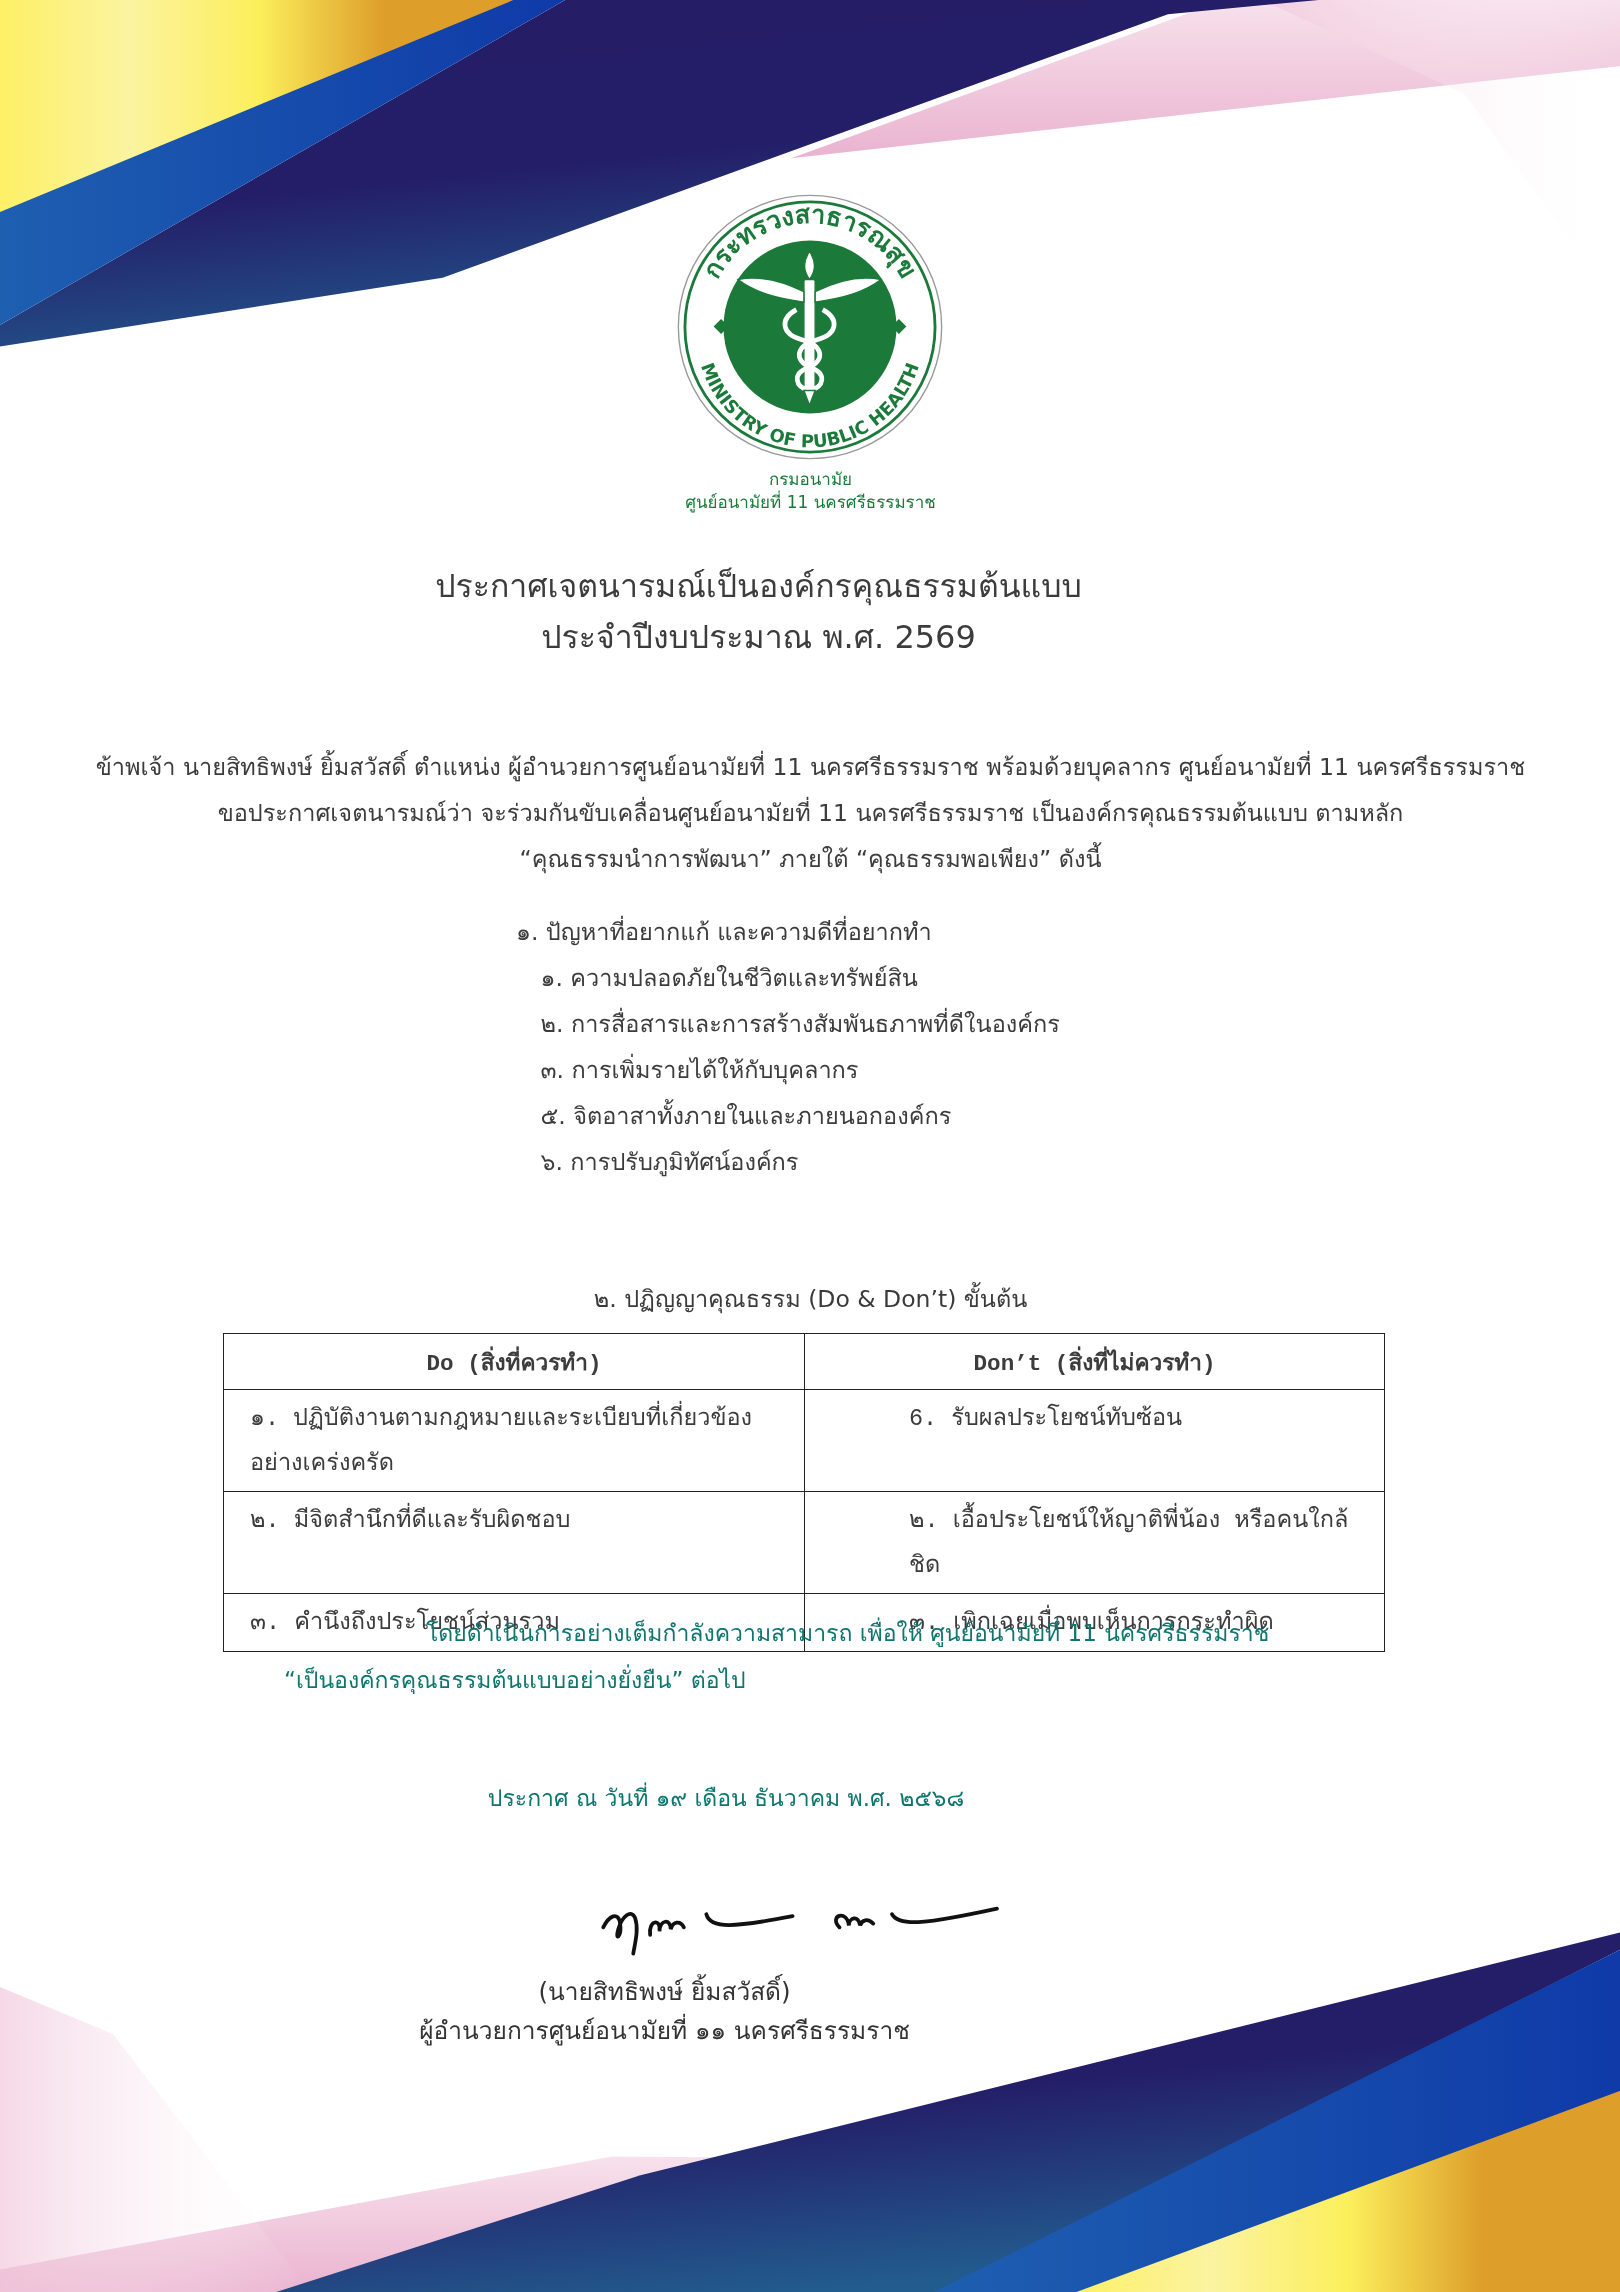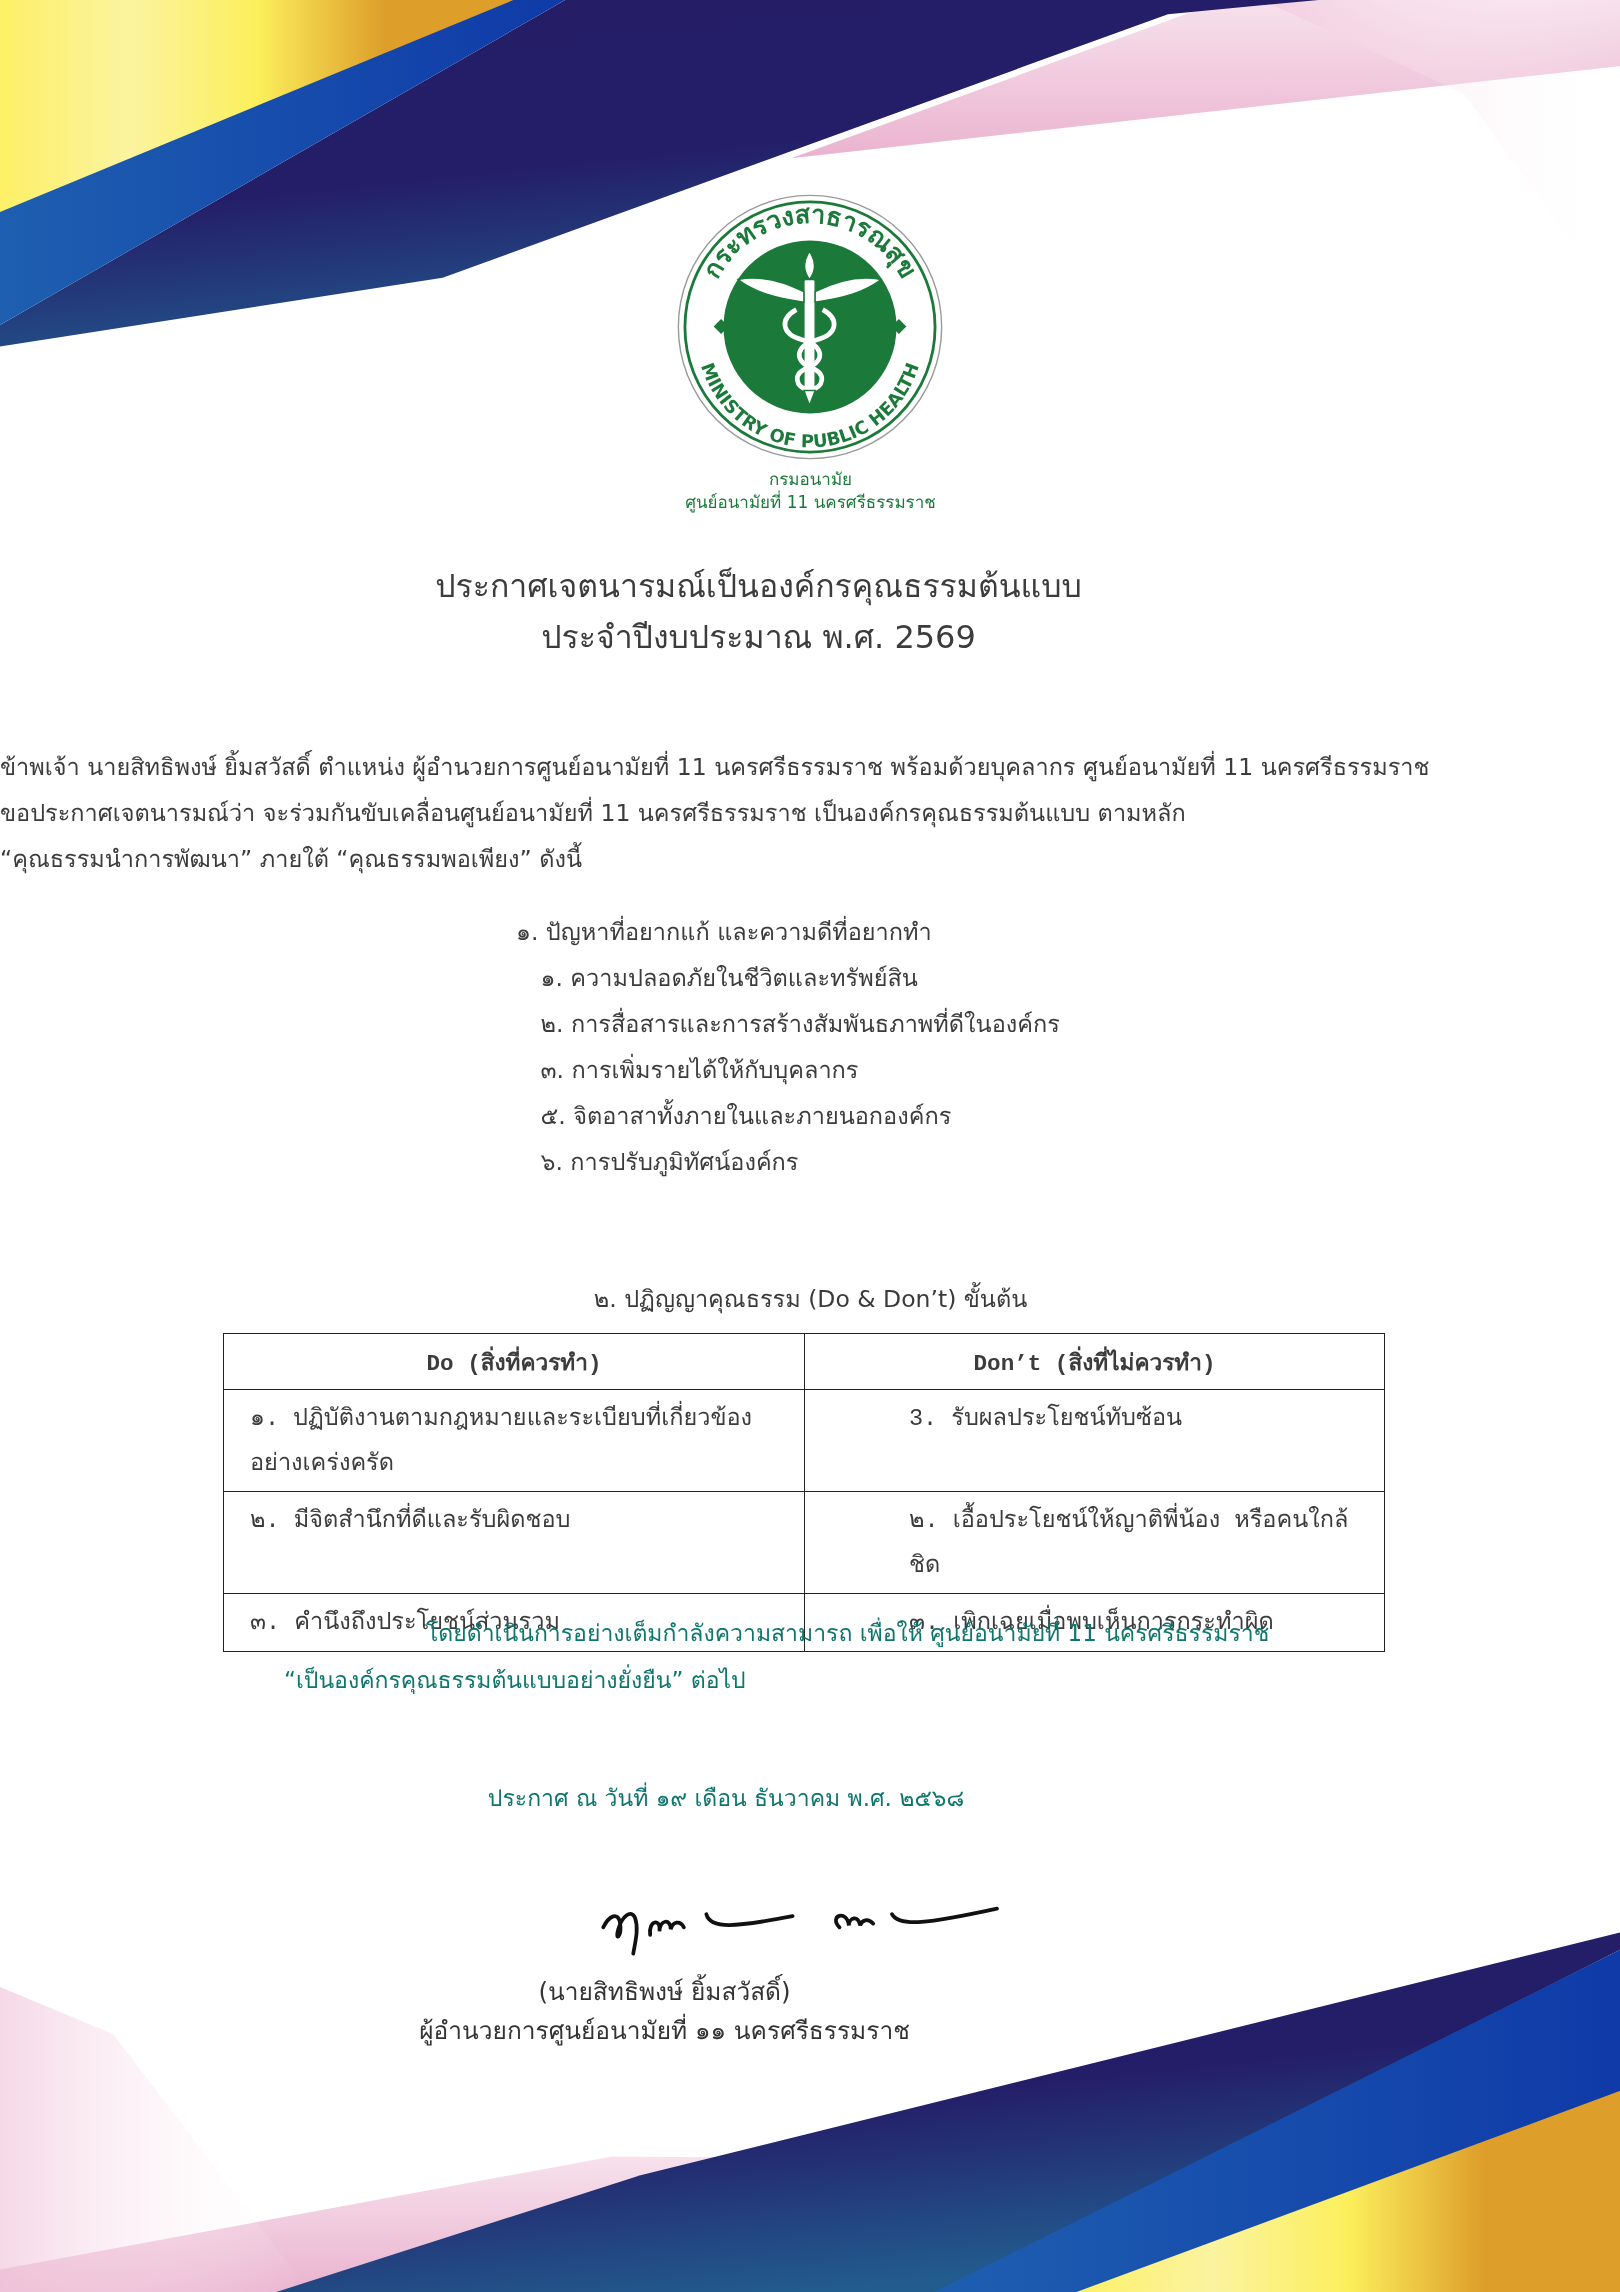--- a/index.html
+++ b/index.html
@@ -6,21 +6,21 @@
     body {
       width: 1621px; height: 2293px; position: relative; overflow: hidden;
       background: #ffffff;
       font-family: "DejaVu Sans", "Liberation Sans", sans-serif;
       color: #3a3a3a;
     }
     .deco { position: absolute; left: 0; top: 0; width: 1621px; height: 2293px; pointer-events: none; }
     .logo-wrap { position: absolute; left: 676px; top: 193px; width: 268px; height: 268px; }
     .logo-sub { position: absolute; left: 0; width: 1621px; text-align: center; color: #1b7a3a; font-weight: normal; font-size: 17px; line-height: 22.6px; }
     .title { position: absolute; left: 0; width: 1517px; text-align: center; font-size: 32px; line-height: 51px; color: #3c3c3c; }
-    .para { position: absolute; left: 0; width: 1621px; font-size: 23.5px; line-height: 46px; color: #3c3c3c; }
+    .para { position: absolute; left: 0; width: 1621px; text-align: center; font-size: 23.5px; line-height: 46px; color: #3c3c3c; }
     .list { position: absolute; left: 516px; top: 909px; font-size: 23.5px; color: #3c3c3c; }
     .list .head { line-height: 46px; }
     .list .item { line-height: 46px; padding-left: 24.5px; }
     .sec2 { position: absolute; left: 0; width: 1621px; top: 1276px; text-align: center; font-size: 23.5px; line-height: 47px; }
     table.dd { position: absolute; left: 223px; top: 1333px; width: 1162px; border-collapse: collapse; font-size: 23.5px; color: #3c3c3c; }
     table.dd th, table.dd td { border: 1.9px solid #222; vertical-align: top; font-family: Liberation Mono, monospace; }
     table.dd th { font-weight: bold; height: 53px; vertical-align: middle; text-align: center; font-size: 22.6px; }
     table.dd td { padding: 5.6px 26px; line-height: 45px; }
     table.dd td.dont { padding-left: 104px; }
     table.dd col.c1 { width: 581px; }
@@ -134,21 +134,21 @@
       <th>Do (สิ่งที่ควรทำ)</th>
       <th>Don’t (สิ่งที่ไม่ควรทำ)</th>
     </tr>
   </thead>
   <tbody>
     <tr style="height:92px">
       <td>
         <div>๑. ปฏิบัติงานตามกฎหมายและระเบียบที่เกี่ยวข้อง</div>
         <div>อย่างเคร่งครัด</div>
       </td>
-      <td class="dont">3. รับผลประโยชน์ทับซ้อน</td>
+      <td class="dont">6. รับผลประโยชน์ทับซ้อน</td>
     </tr>
     <tr>
       <td>๒. มีจิตสำนึกที่ดีและรับผิดชอบ</td>
       <td class="dont">๒. เอื้อประโยชน์ให้ญาติพี่น้อง หรือคนใกล้ชิด</td>
     </tr>
     <tr>
       <td>๓. คำนึงถึงประโยชน์ส่วนรวม</td>
       <td class="dont">๓. เพิกเฉยเมื่อพบเห็นการกระทำผิด</td>
     </tr>
   </tbody>

